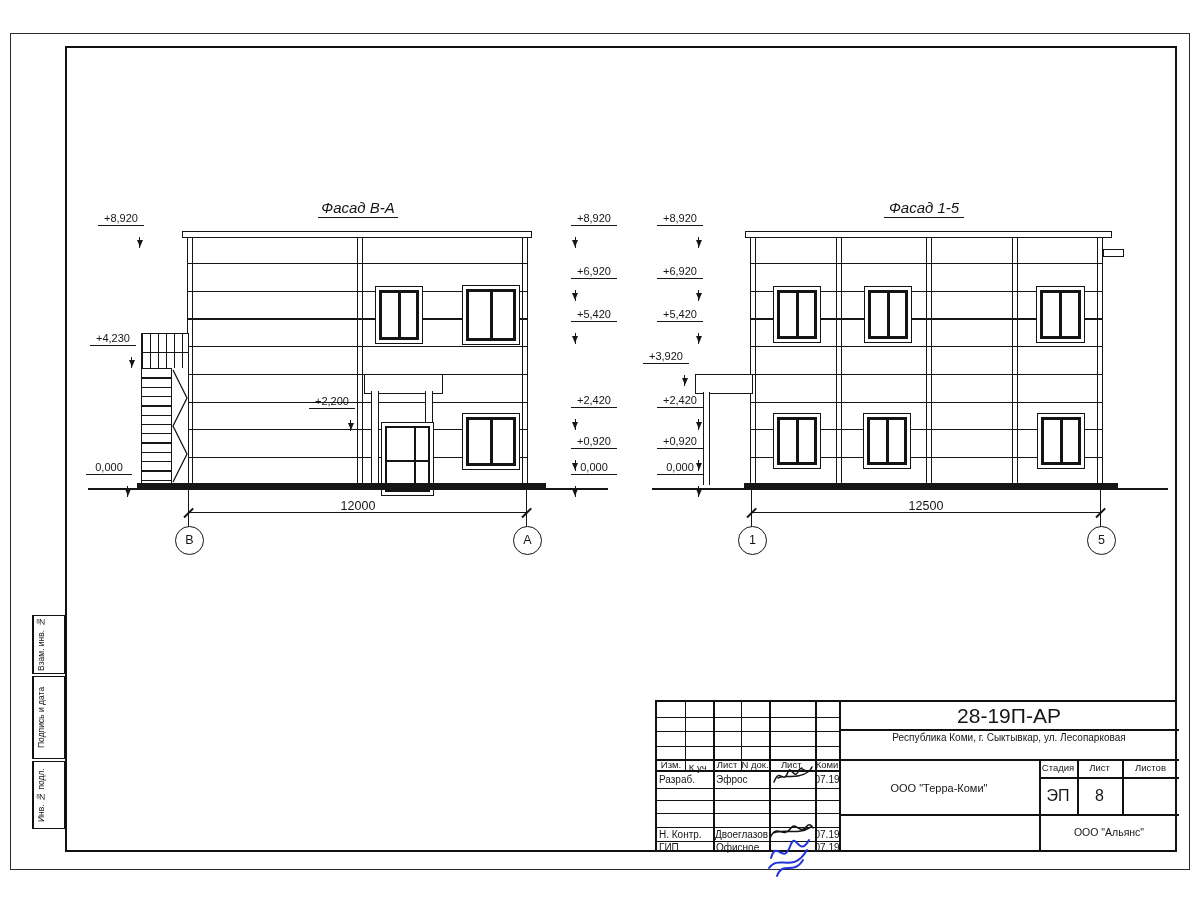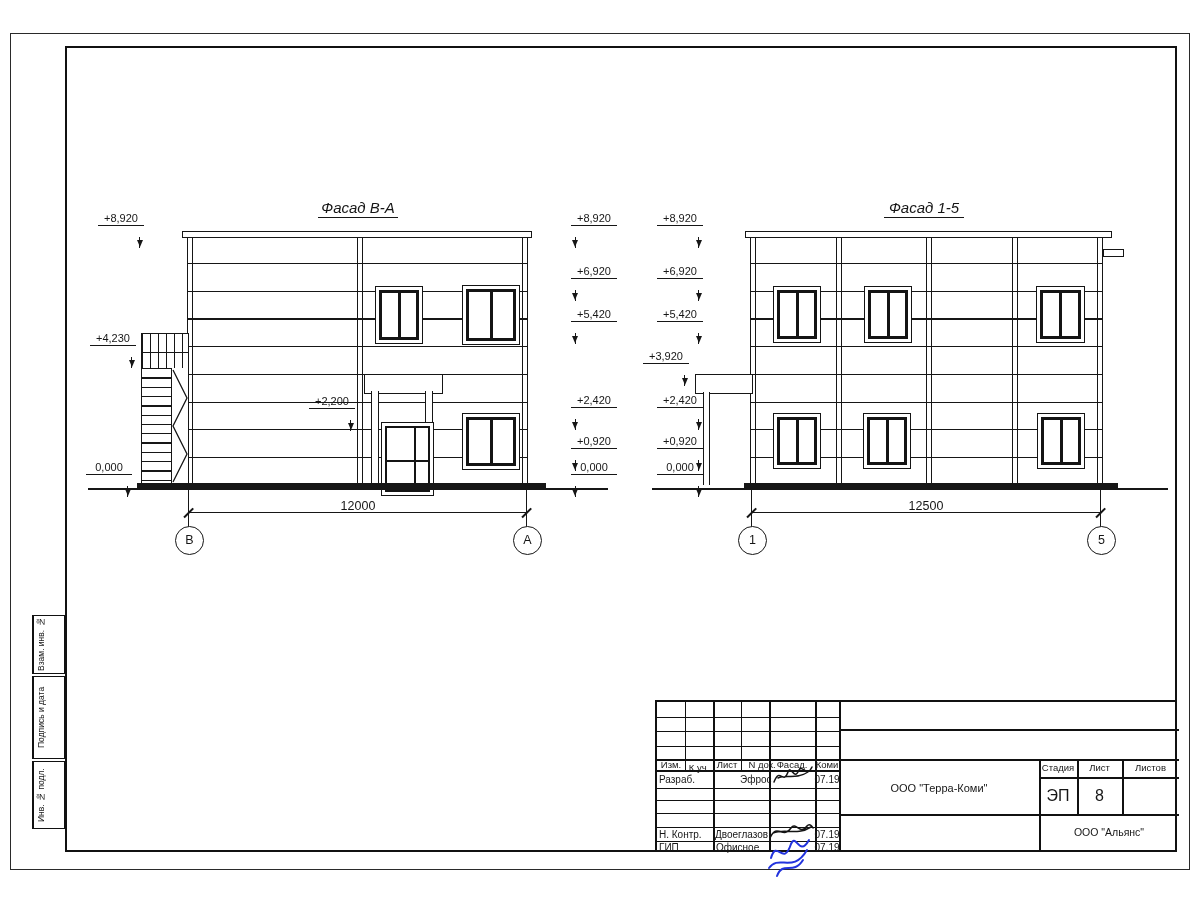--- a/index.html
+++ b/index.html
@@ -249,35 +249,37 @@
     <div class="hl" style="left:0;top:139px;width:182px;height:1px;"></div>
 
     <div class="hl" style="left:0;top:57px;width:522px;height:1.5px;"></div>
     <div class="hl" style="left:182px;top:27px;width:340px;height:1.5px;"></div>
     <div class="hl" style="left:382px;top:75px;width:140px;height:1.5px;"></div>
     <div class="hl" style="left:182px;top:112px;width:340px;height:1.5px;"></div>
 
     <div class="cell" style="left:0;top:57px;width:28px;height:11px;font-size:9.5px;">Изм.</div>
     <div class="cell" style="left:28px;top:57px;width:28px;height:16px;font-size:9.5px;">К.уч.</div>
     <div class="cell" style="left:56px;top:57px;width:28px;height:11px;font-size:9.5px;">Лист</div>
-    <div class="cell" style="left:84px;top:57px;width:42px;height:11px;font-size:9.5px;">N док.</div>
-    <div class="cell" style="left:112px;top:57px;width:46px;height:11px;font-size:9.5px;">Фасад.</div>
+    <div class="cell" style="left:84px;top:57px;width:28px;height:11px;font-size:9.5px;">N док.</div>
+    <div class="cell" style="left:112px;top:57px;width:46px;height:11px;font-size:9.5px;">Лист.</div>
     <div class="cell" style="left:158px;top:57px;width:24px;height:11px;font-size:9.5px;">Коми</div>
 
     <div class="cell" style="left:2px;top:69px;width:54px;height:17px;font-size:10px;justify-content:flex-start;">Разраб.</div>
-    <div class="cell" style="left:59px;top:69px;width:53px;height:17px;font-size:10px;justify-content:flex-start;margin-left:24px;">Эфрос</div>
+    <div class="cell" style="left:59px;top:69px;width:53px;height:17px;font-size:10px;justify-content:flex-start;">Эфрос</div>
     <div class="cell" style="left:158px;top:69px;width:24px;height:17px;font-size:10px;">07.19</div>
     <div class="cell" style="left:2px;top:125px;width:54px;height:14px;font-size:10px;justify-content:flex-start;">Н. Контр.</div>
     <div class="cell" style="left:58px;top:125px;width:55px;height:14px;font-size:10px;justify-content:flex-start;">Двоеглазов</div>
     <div class="cell" style="left:158px;top:125px;width:24px;height:14px;font-size:10px;">07.19</div>
     <div class="cell" style="left:2px;top:139px;width:37px;height:13px;font-size:10px;justify-content:flex-start;">ГИП</div>
     <div class="cell" style="left:59px;top:139px;width:53px;height:13px;font-size:10px;justify-content:flex-start;">Офисное</div>
     <div class="cell" style="left:158px;top:139px;width:24px;height:13px;font-size:10px;">07.19</div>
 
+    <div class="cell" style="left:182px;top:0;width:340px;height:27px;font-size:21px;">28-19П-АР</div>
     <div class="abs" style="left:182px;top:29px;width:340px;height:28px;text-align:center;font-size:10px;line-height:13px;">
+      <div>Республика Коми, г. Сыктывкар, ул. Лесопарковая</div>
     </div>
     <div class="cell" style="left:182px;top:59px;width:200px;height:53px;font-size:11px;">ООО "Терра-Коми"</div>
     <div class="cell" style="left:382px;top:57px;width:38px;height:17px;font-size:9.5px;">Стадия</div>
     <div class="cell" style="left:420px;top:57px;width:45px;height:17px;font-size:9.5px;">Лист</div>
     <div class="cell" style="left:465px;top:57px;width:57px;height:17px;font-size:9.5px;">Листов</div>
     <div class="cell" style="left:382px;top:75px;width:38px;height:37px;font-size:16px;">ЭП</div>
     <div class="cell" style="left:420px;top:75px;width:45px;height:37px;font-size:16px;">8</div>
     <div class="cell" style="left:465px;top:75px;width:57px;height:37px;font-size:16px;"></div>
     <div class="cell" style="left:382px;top:112px;width:140px;height:36px;font-size:10.5px;">ООО "Альянс"</div>
 

